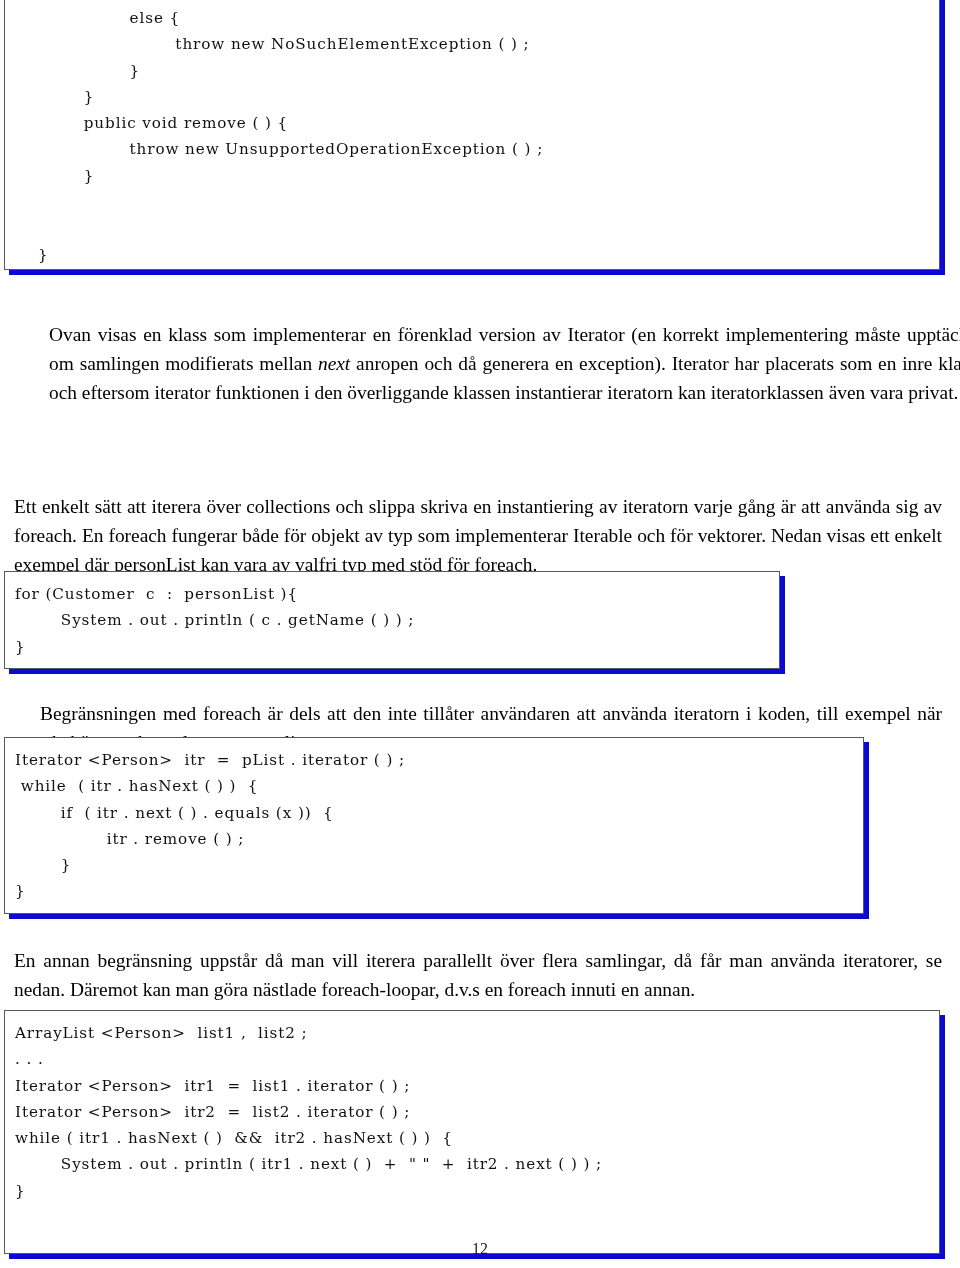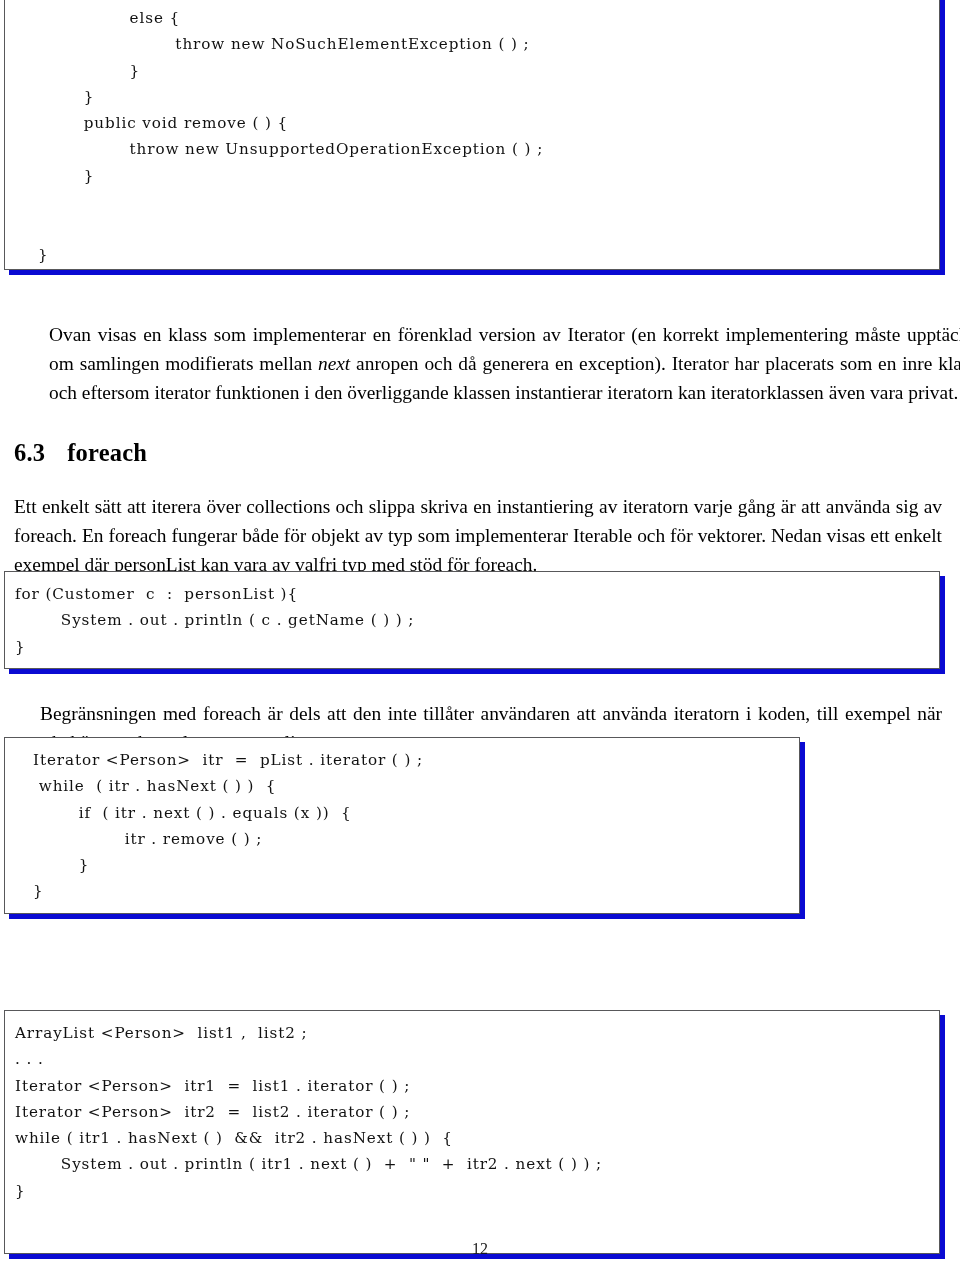--- a/index.html
+++ b/index.html
@@ -50,31 +50,30 @@
     width: 936px;
     height: 476px;
   }
   #code-block-iterator-tail pre {
     padding: 210px 0 0 10px;
   }
 
   #code-block-foreach {
     left: 4px;
     top: 571px;
-    width: 936px;
+    width: 776px;
     height: 98px;
   }
   #code-block-foreach pre { padding: 9px 0 0 10px; }
 
   #code-block-iterator-remove {
     left: 4px;
     top: 737px;
-    width: 796px;
+    width: 860px;
     height: 177px;
-    padding-left: 18px;
   }
   #code-block-iterator-remove pre { padding: 9px 0 0 10px; }
 
   #code-block-parallel {
     left: 4px;
     top: 1010px;
     width: 936px;
     height: 244px;
   }
   #code-block-parallel pre { padding: 9px 0 0 10px; }
@@ -139,41 +138,41 @@
                     throw new UnsupportedOperationException ( ) ;
             }
 
 
     }
 }</pre>
   </div>
 
   <p class="prose" id="paragraph-iterator-notes"><span>Ovan visas en klass som implementerar en förenklad version av Iterator (en korrekt implementering måste upptäcka om samlingen modifierats mellan </span><em class="mathit">next</em><span> anropen och då generera en exception). Iterator har placerats som en inre klass och eftersom iterator funktionen i den överliggande klassen instantierar iteratorn kan iteratorklassen även vara privat.</span></p>
 
-  <h2 id="section-heading-foreach"><span class="num">6.3</span><span>foreach</span></h2>
 
   <p class="prose" id="paragraph-foreach-intro">Ett enkelt sätt att iterera över collections och slippa skriva en instantiering av iteratorn varje gång är att använda sig av foreach. En foreach fungerar både för objekt av typ som implementerar Iterable och för vektorer. Nedan visas ett enkelt exempel där personList kan vara av valfri typ med stöd för foreach.</p>
 
   <div class="codebox" id="code-block-foreach">
     <pre>for (Customer  c  :  personList ){
         System . out . println ( c . getName ( ) ) ;
 }</pre>
   </div>
 
   <p class="prose" id="paragraph-foreach-limits">Begränsningen med foreach är dels att den inte tillåter användaren att använda iteratorn i koden, till exempel när man behöver ta bort element ur en lista:</p>
 
   <div class="codebox" id="code-block-iterator-remove">
     <pre>Iterator &lt;Person&gt;  itr  =  pList . iterator ( ) ;
  while  ( itr . hasNext ( ) )  {
         if  ( itr . next ( ) . equals (x ))  {
                 itr . remove ( ) ;
         }
 }</pre>
   </div>
 
+  <p class="prose" id="paragraph-parallel">En annan begränsning uppstår då man vill iterera parallellt över flera samlingar, då får man använda iteratorer, se nedan. Däremot kan man göra nästlade foreach-loopar, d.v.s en foreach innuti en annan.</p>
 
   <div class="codebox" id="code-block-parallel">
     <pre>ArrayList &lt;Person&gt;  list1 ,  list2 ;
 . . .
 Iterator &lt;Person&gt;  itr1  =  list1 . iterator ( ) ;
 Iterator &lt;Person&gt;  itr2  =  list2 . iterator ( ) ;
 while ( itr1 . hasNext ( )  &amp;&amp;  itr2 . hasNext ( ) )  {
         System . out . println ( itr1 . next ( )  +  " "  +  itr2 . next ( ) ) ;
 }</pre>
   </div>

